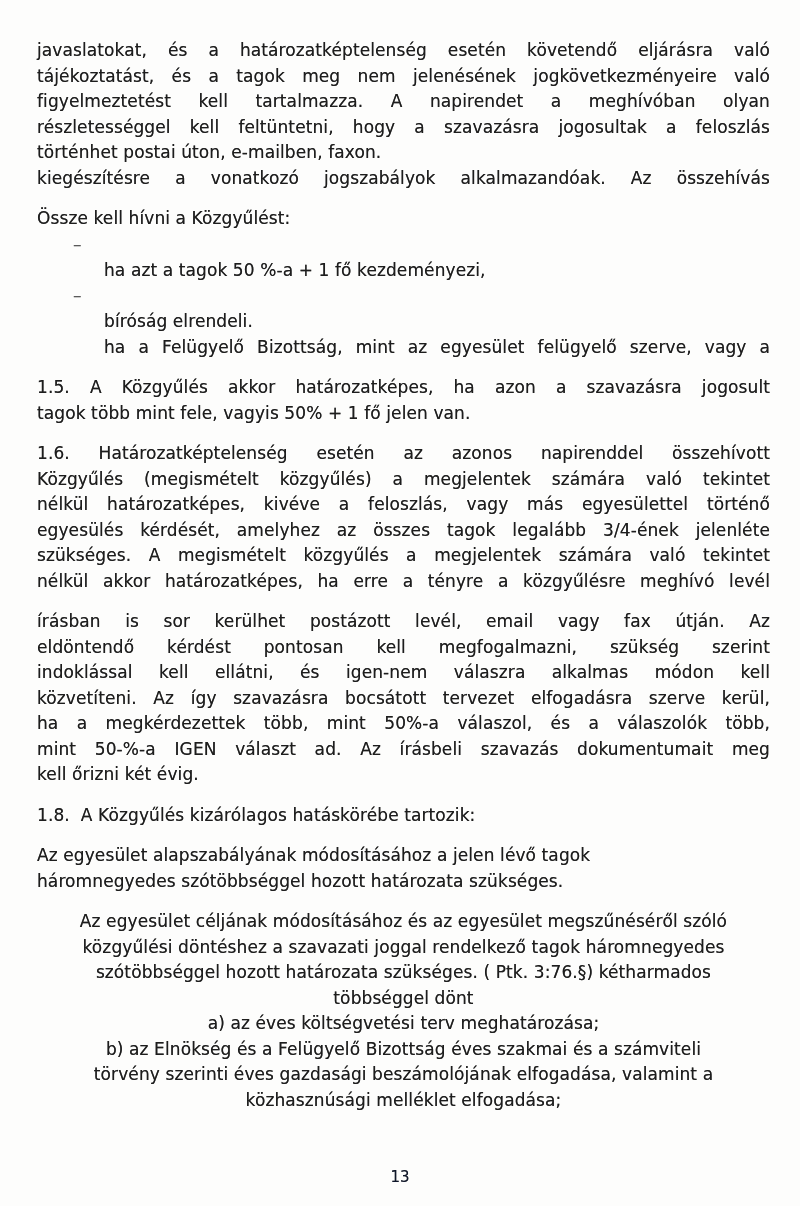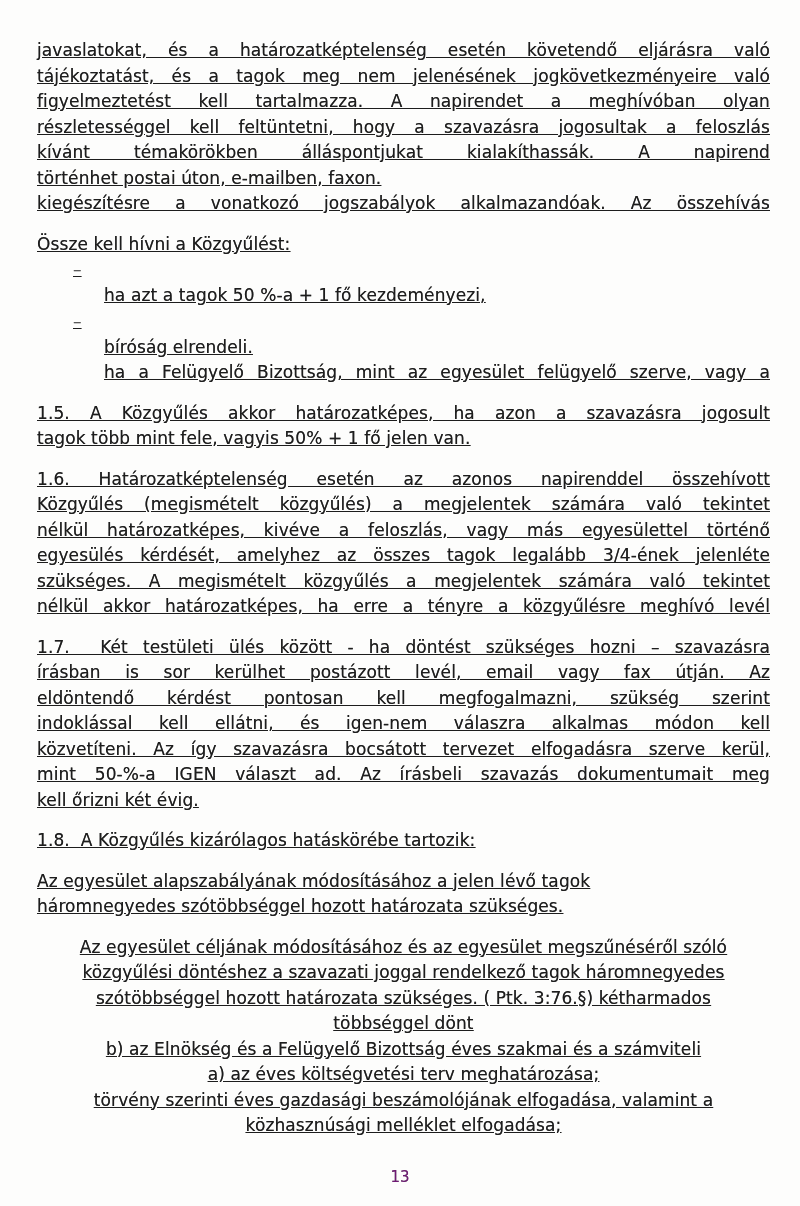--- a/index.html
+++ b/index.html
@@ -10,21 +10,20 @@
     background: #fdfdfc;
     overflow: hidden;
     font-family: "DejaVu Sans", "Liberation Sans", sans-serif;
     color: #1d1d1d;
   }
   .content {
     position: absolute;
     top: 38px;
     left: 37px;
     width: 733px;
-    text-decoration: underline;
   }
   .line {
     font-size: 17px;
     line-height: 25.5px;
     letter-spacing: 0.1px;
     white-space: pre-wrap;
     text-shadow: 0 0 0.6px rgba(25,25,25,0.65);
   }
   
   .j {
@@ -48,36 +47,35 @@
   }
   .bullet .btext { flex: 1 1 auto; min-width: 0; margin-top: 26px; }
   .pagenum {
     position: absolute;
     left: 0;
     right: 0;
     bottom: 20px;
     text-align: center;
     font-size: 15px;
     line-height: 18px;
-    color: #701a75;
+    color: #0f172a;
     text-shadow: 0 0 0.5px rgba(25,25,25,0.6);
   }
 </style>
 </head>
 <body>
 
 <div class="page">
   <div class="content">
 
     <div class="para">
       <div class="line j">javaslatokat, és a határozatképtelenség esetén követendő eljárásra való</div>
       <div class="line j">tájékoztatást, és a tagok meg nem jelenésének jogkövetkezményeire való</div>
       <div class="line j">figyelmeztetést kell tartalmazza. A napirendet a meghívóban olyan</div>
       <div class="line j">részletességgel kell feltüntetni, hogy a szavazásra jogosultak a feloszlás</div>
-      <div class="line j">kívánt témakörökben álláspontjukat kialakíthassák. A napirend</div>
       <div class="line">történhet postai úton, e-mailben, faxon.</div>
       <div class="line j">kiegészítésre a vonatkozó jogszabályok alkalmazandóak. Az összehívás</div>
     </div>
 
     <div class="para">
       <div class="line">Össze kell hívni a Közgyűlést:</div>
       <div class="bullet">
         <span class="marker">–</span>
         <div class="btext">
           <div class="line">ha azt a tagok 50 %-a + 1 fő kezdeményezi,</div>
@@ -100,45 +98,45 @@
     <div class="para">
       <div class="line j">1.6. Határozatképtelenség esetén az azonos napirenddel összehívott</div>
       <div class="line j">Közgyűlés (megismételt közgyűlés) a megjelentek számára való tekintet</div>
       <div class="line j">nélkül határozatképes, kivéve a feloszlás, vagy más egyesülettel történő</div>
       <div class="line j">egyesülés kérdését, amelyhez az összes tagok legalább 3/4-ének jelenléte</div>
       <div class="line j">szükséges. A megismételt közgyűlés a megjelentek számára való tekintet</div>
       <div class="line j">nélkül akkor határozatképes, ha erre a tényre a közgyűlésre meghívó levél</div>
     </div>
 
     <div class="para">
-      <div class="line j">1.7.&nbsp; Két testületi ülés között - ha döntést szükséges hozni – szavazásra</div>
       <div class="line j">írásban is sor kerülhet postázott levél, email vagy fax útján. Az</div>
       <div class="line j">eldöntendő kérdést pontosan kell megfogalmazni, szükség szerint</div>
       <div class="line j">indoklással kell ellátni, és igen-nem válaszra alkalmas módon kell</div>
       <div class="line j">közvetíteni. Az így szavazásra bocsátott tervezet elfogadásra szerve kerül,</div>
+      <div class="line j">ha a megkérdezettek több, mint 50%-a válaszol, és a válaszolók több,</div>
       <div class="line j">mint 50-%-a IGEN választ ad. Az írásbeli szavazás dokumentumait meg</div>
       <div class="line">kell őrizni két évig.</div>
     </div>
 
     <div class="para">
       <div class="line">1.8.&nbsp; A Közgyűlés kizárólagos hatáskörébe tartozik:</div>
     </div>
 
     <div class="para">
       <div class="line">Az egyesület alapszabályának módosításához a jelen lévő tagok</div>
       <div class="line">háromnegyedes szótöbbséggel hozott határozata szükséges.</div>
     </div>
 
     <div class="para">
       <div class="line">Az egyesület céljának módosításához és az egyesület megszűnéséről szóló</div>
       <div class="line">közgyűlési döntéshez a szavazati joggal rendelkező tagok háromnegyedes</div>
       <div class="line">szótöbbséggel hozott határozata szükséges. ( Ptk. 3:76.§) kétharmados</div>
       <div class="line">többséggel dönt</div>
+      <div class="line">a) az éves költségvetési terv meghatározása;</div>
       <div class="line">b) az Elnökség és a Felügyelő Bizottság éves szakmai és a számviteli</div>
-      <div class="line">a) az éves költségvetési terv meghatározása;</div>
       <div class="line">törvény szerinti éves gazdasági beszámolójának elfogadása, valamint a</div>
       <div class="line">közhasznúsági melléklet elfogadása;</div>
     </div>
 
   </div>
 
   <div class="pagenum">13</div>
 </div>
 
 </body></html>

